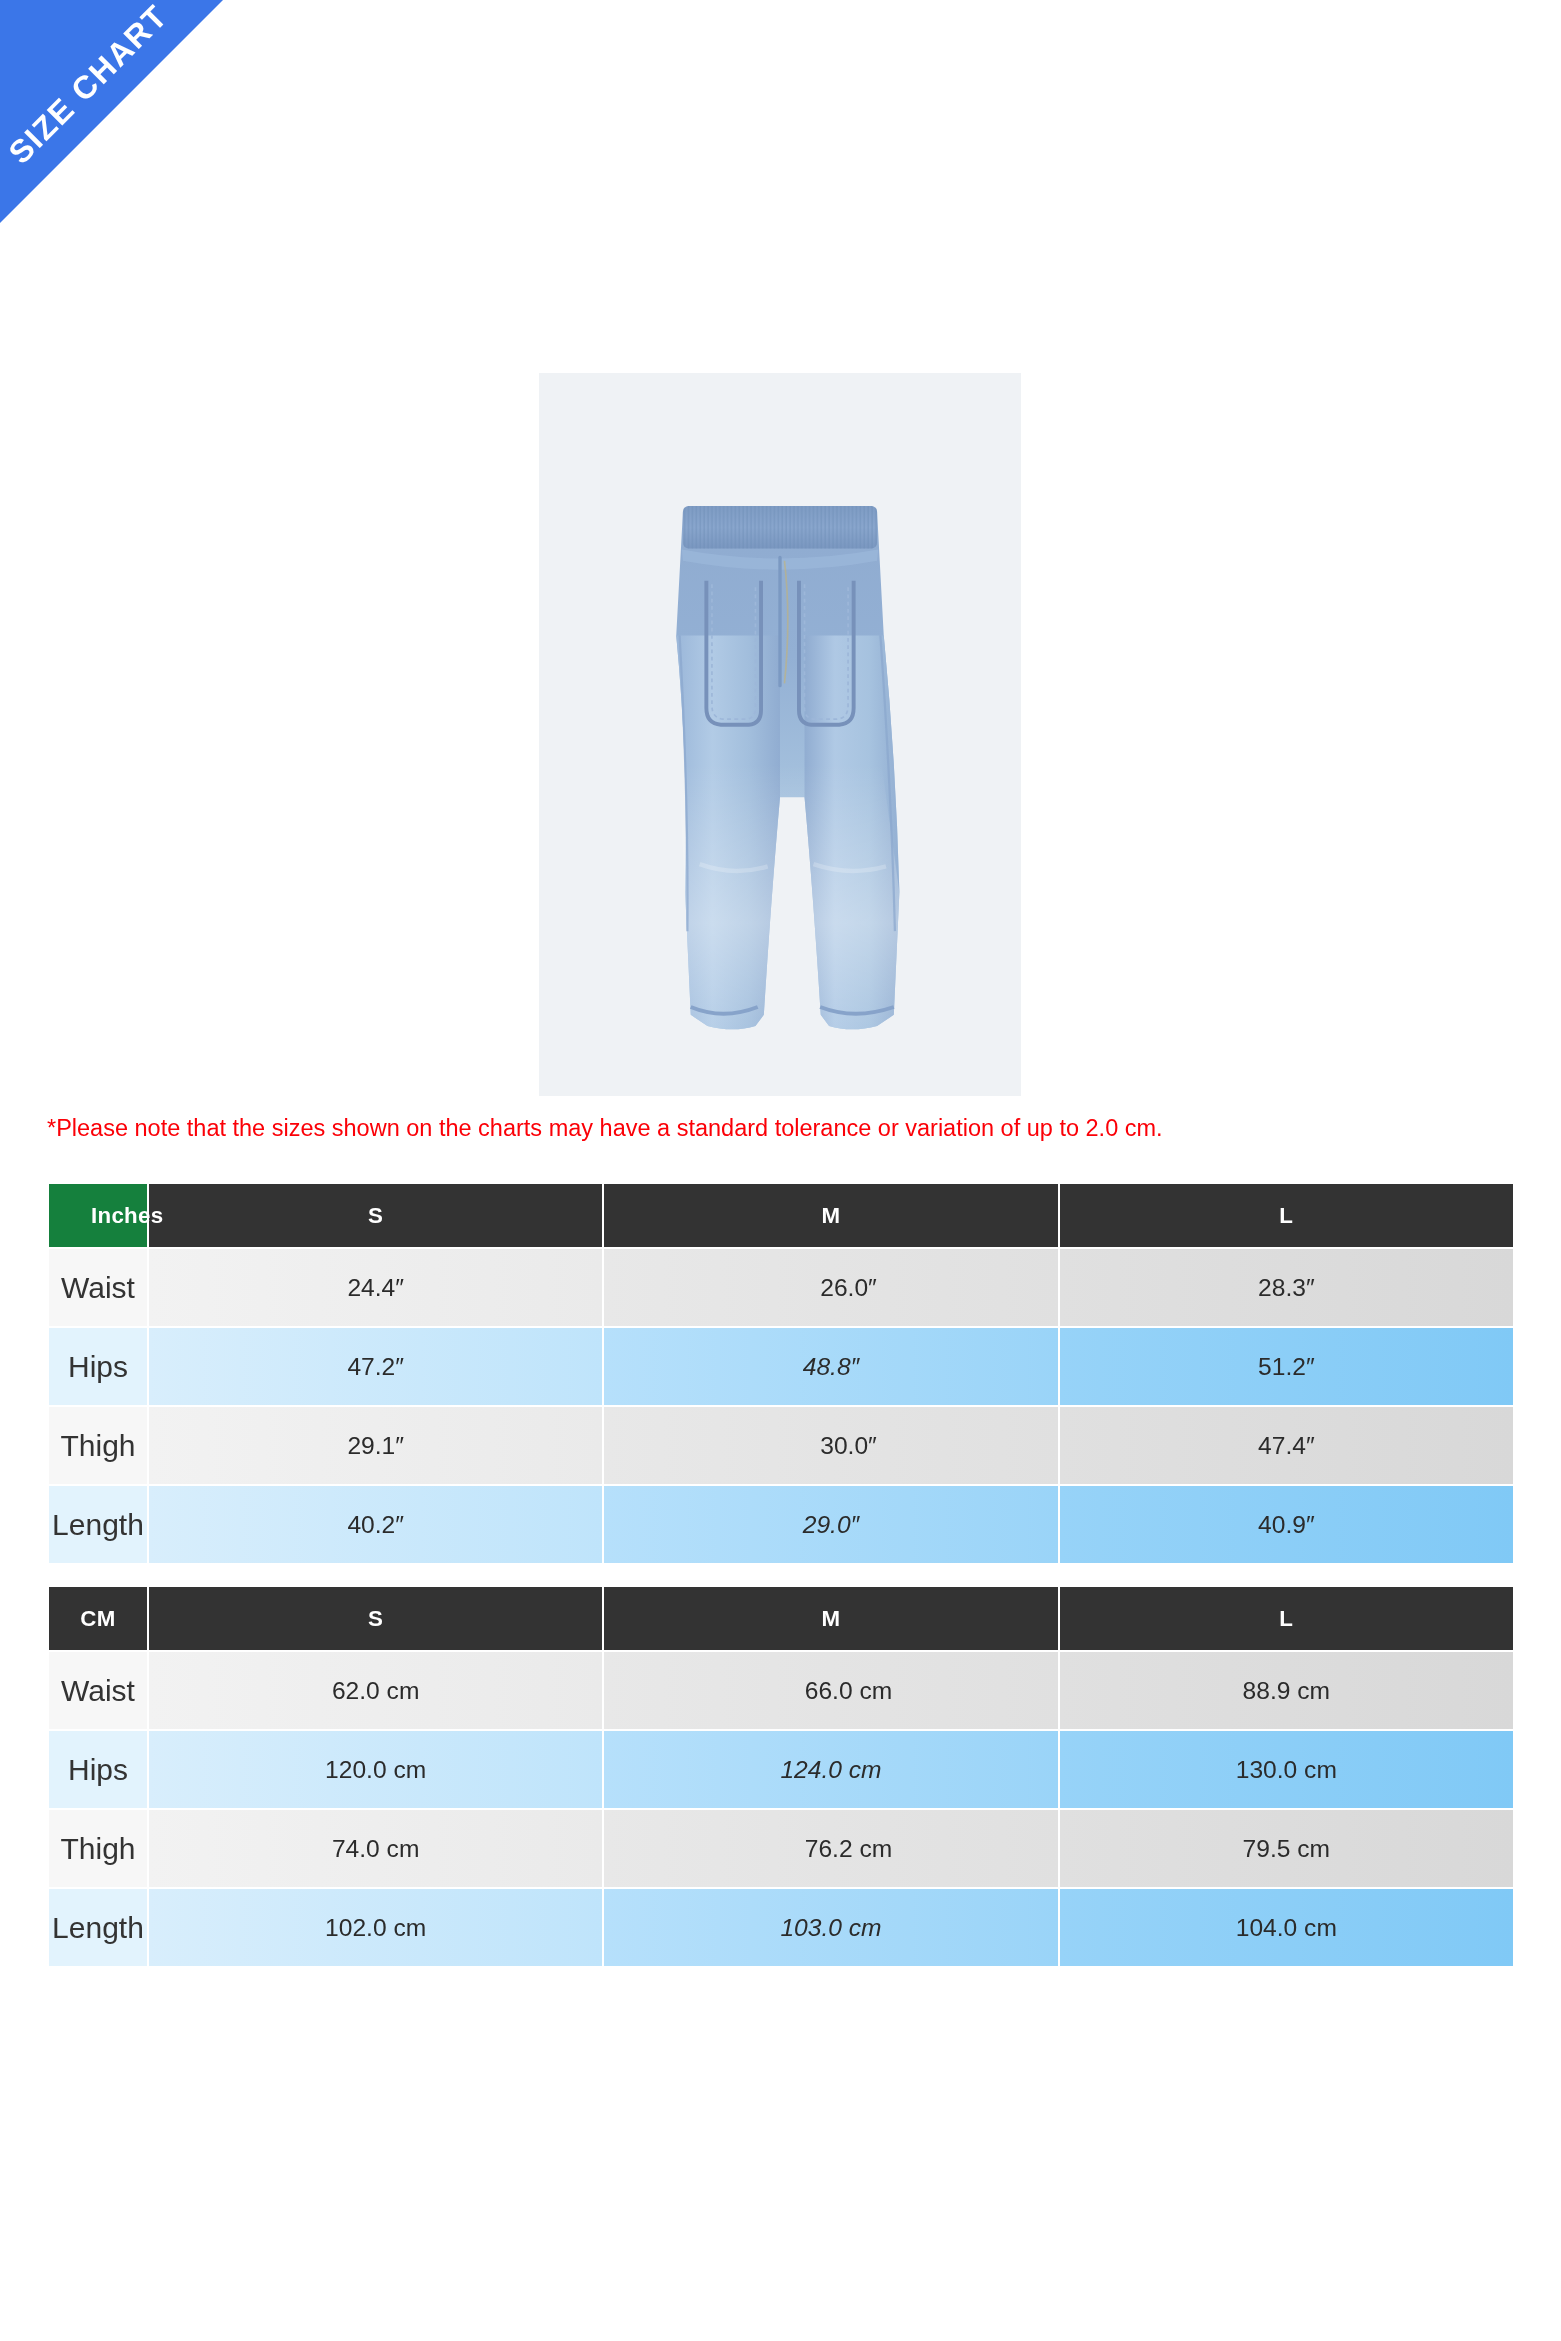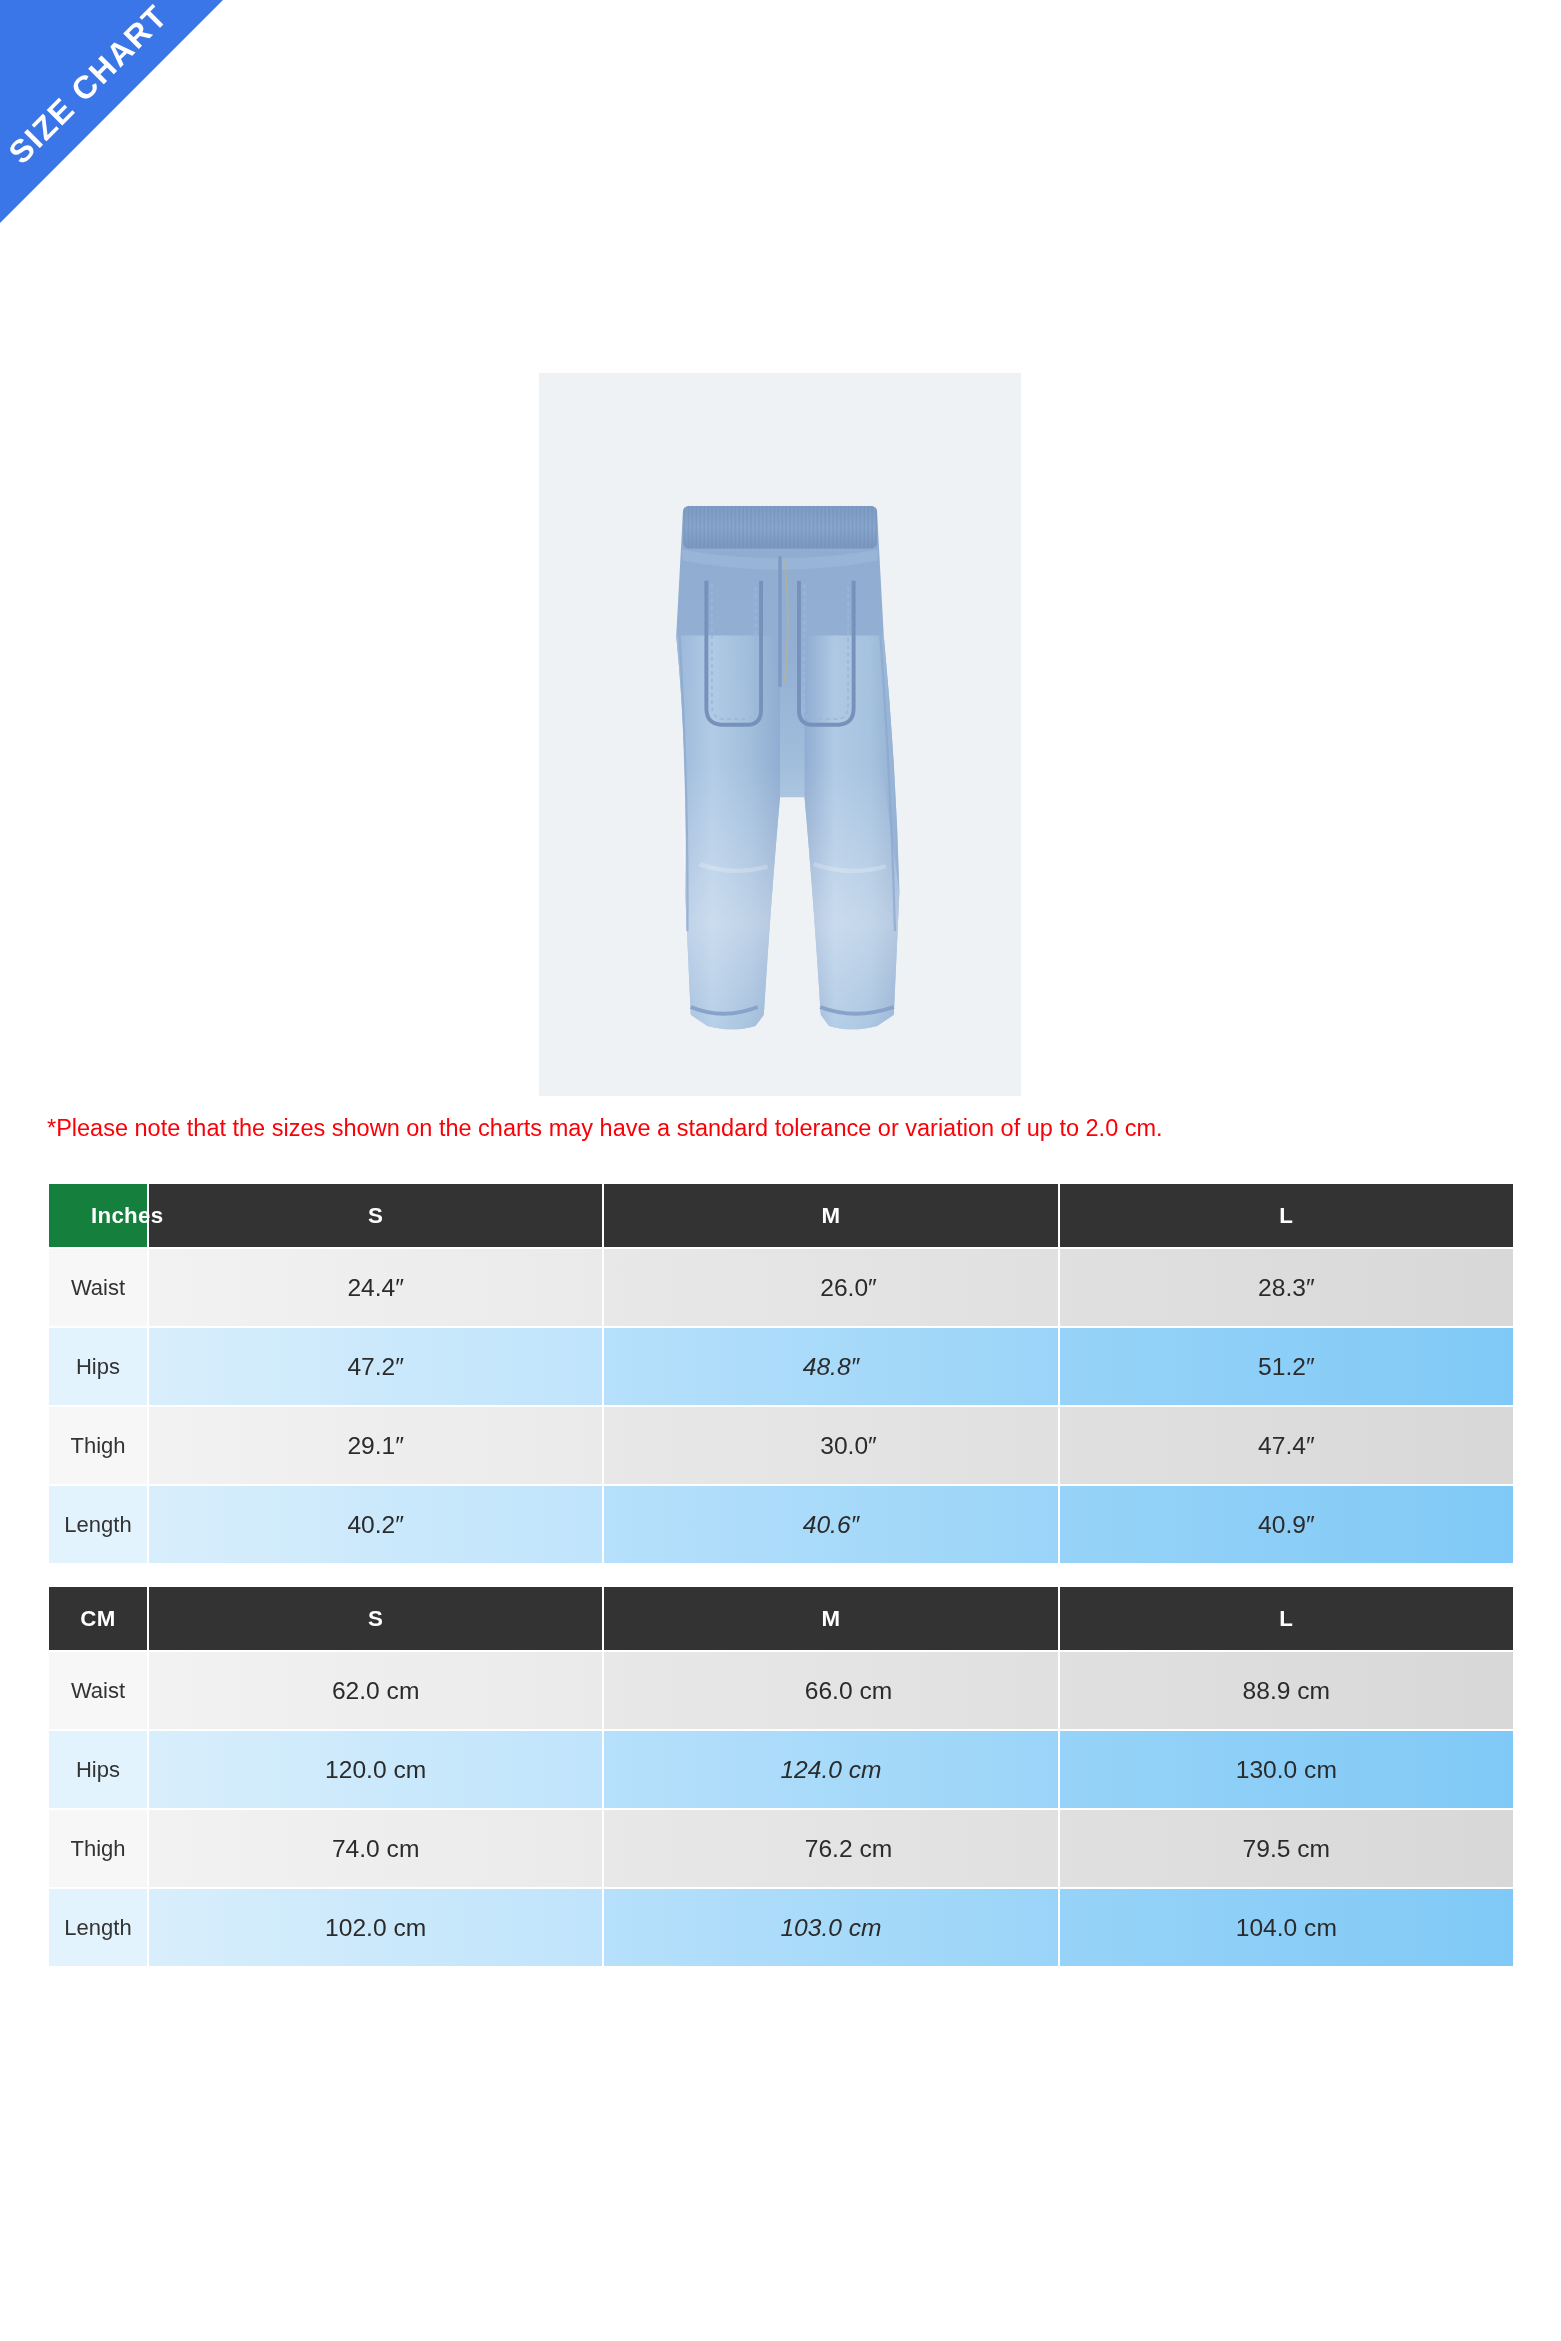--- a/index.html
+++ b/index.html
@@ -97,21 +97,21 @@
   .size-table th.unit-head { font-size: 22.3px; }
 
   .size-table td {
     height: 77px;
     text-align: center;
     vertical-align: middle;
     font-size: 24.6px;
     color: #2b2b2b;
   }
   .size-table td.rowlabel {
-    font-size: 22px;
+    font-size: 30px;
     color: #333333;
   }
 
   
   tr.row-grey td.rowlabel { background: #f7f7f7; }
   tr.row-grey td.c-s { background: linear-gradient(to right, #f2f2f2, #eaeaea); }
   tr.row-grey td.c-m { background: linear-gradient(to right, #e8e8e8, #e0e0e0); padding-left: 35px; }
   tr.row-grey td.c-l { background: linear-gradient(to right, #e0e0e0, #d8d8d8); }
 
   
@@ -239,21 +239,21 @@
     </tr>
     <tr class="row-grey">
       <td class="rowlabel">Thigh</td>
       <td class="c-s">29.1″</td>
       <td class="c-m">30.0″</td>
       <td class="c-l">47.4″</td>
     </tr>
     <tr class="row-blue">
       <td class="rowlabel">Length</td>
       <td class="c-s">40.2″</td>
-      <td class="c-m">40.6″</td>
+      <td class="c-m">29.0″</td>
       <td class="c-l">40.9″</td>
     </tr>
   </tbody>
 </table>
 
 <table class="size-table" id="table-cm">
   <colgroup>
     <col class="c-label">
       <col>
       <col>

